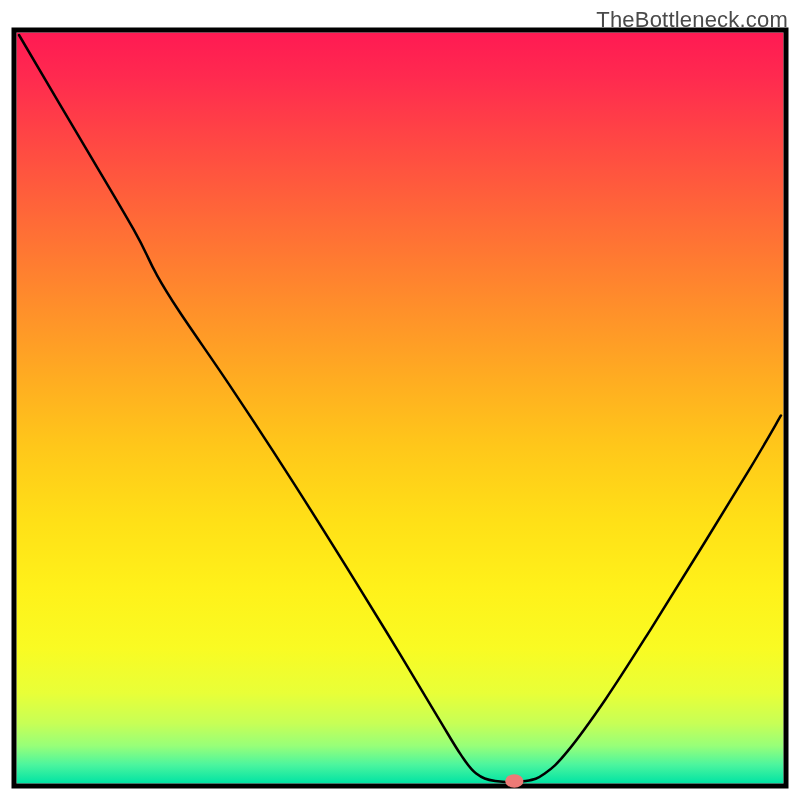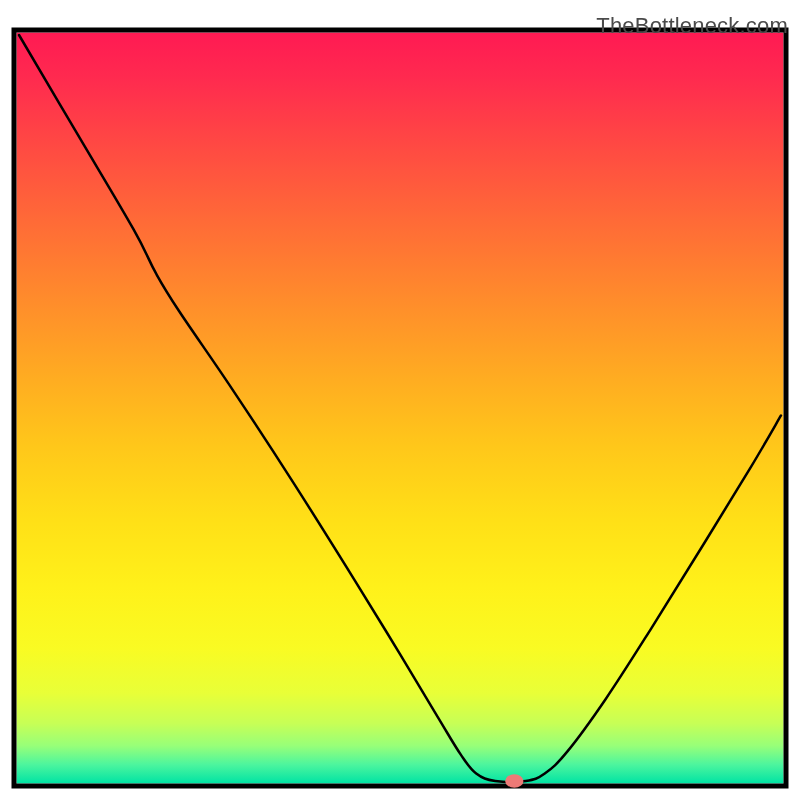--- a/index.html
+++ b/index.html
@@ -10,21 +10,21 @@
     background: #ffffff;
     font-family: Arial, Helvetica, sans-serif;
   }
   .chart-container {
     position: relative;
     width: 800px;
     height: 800px;
   }
   .watermark {
     position: absolute;
-    top: 13px;
+    top: 7px;
     right: 12px;
     font-size: 22px;
     font-weight: 500;
     color: #4a4a4a;
     letter-spacing: 0.2px;
     z-index: 10;
   }
   svg {
     display: block;
   }

